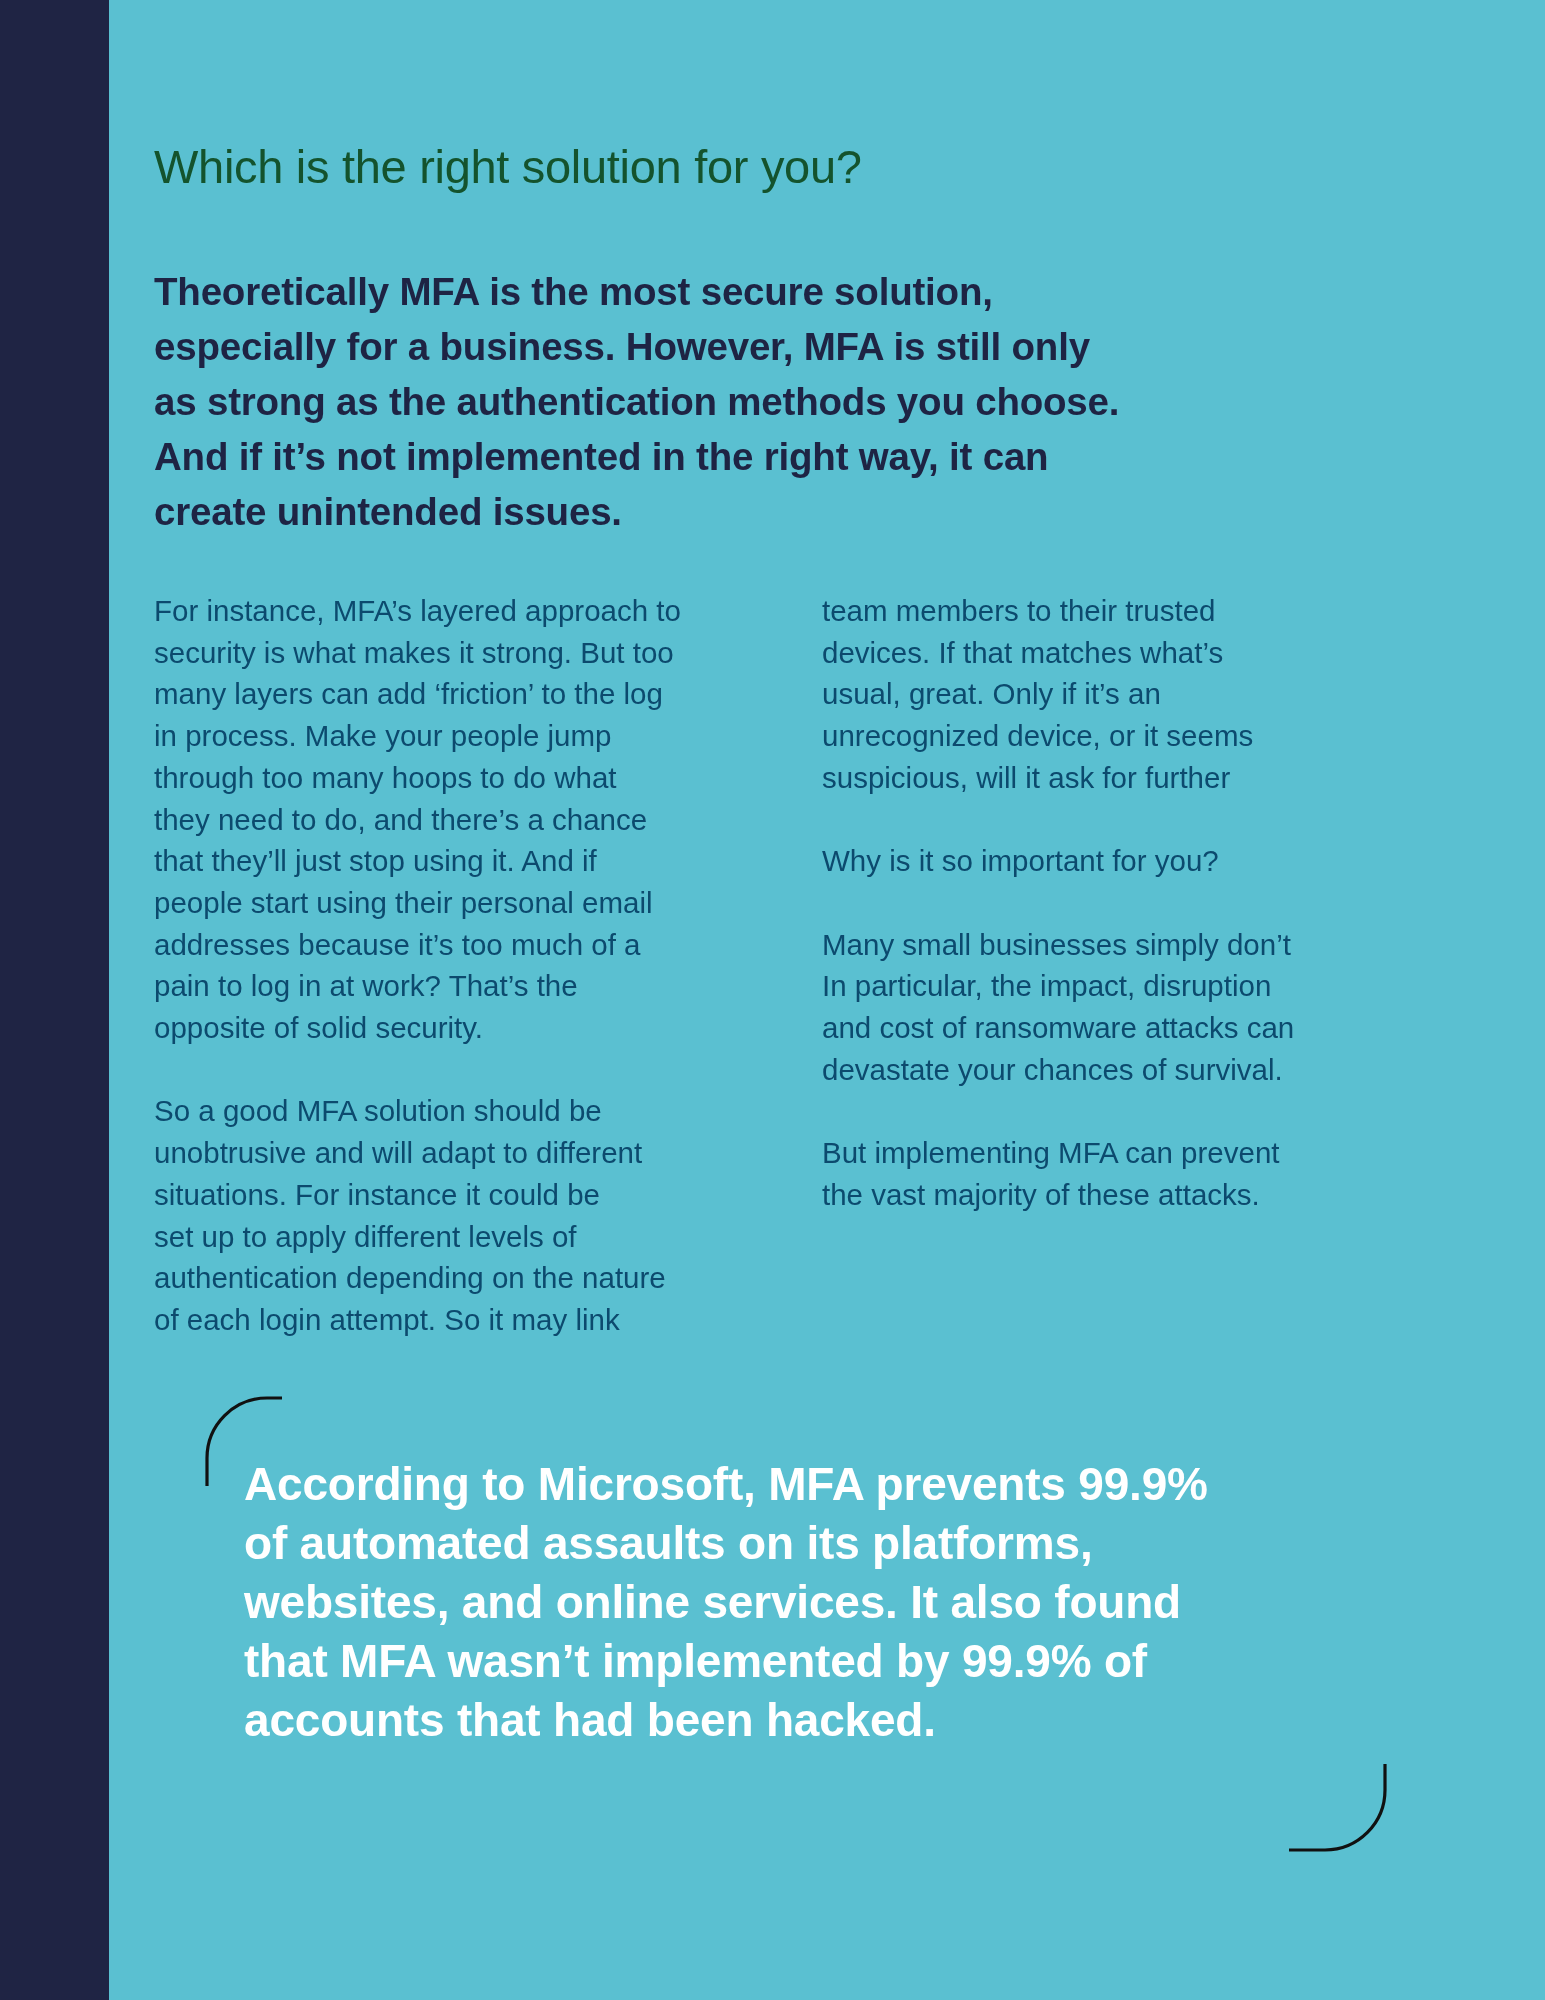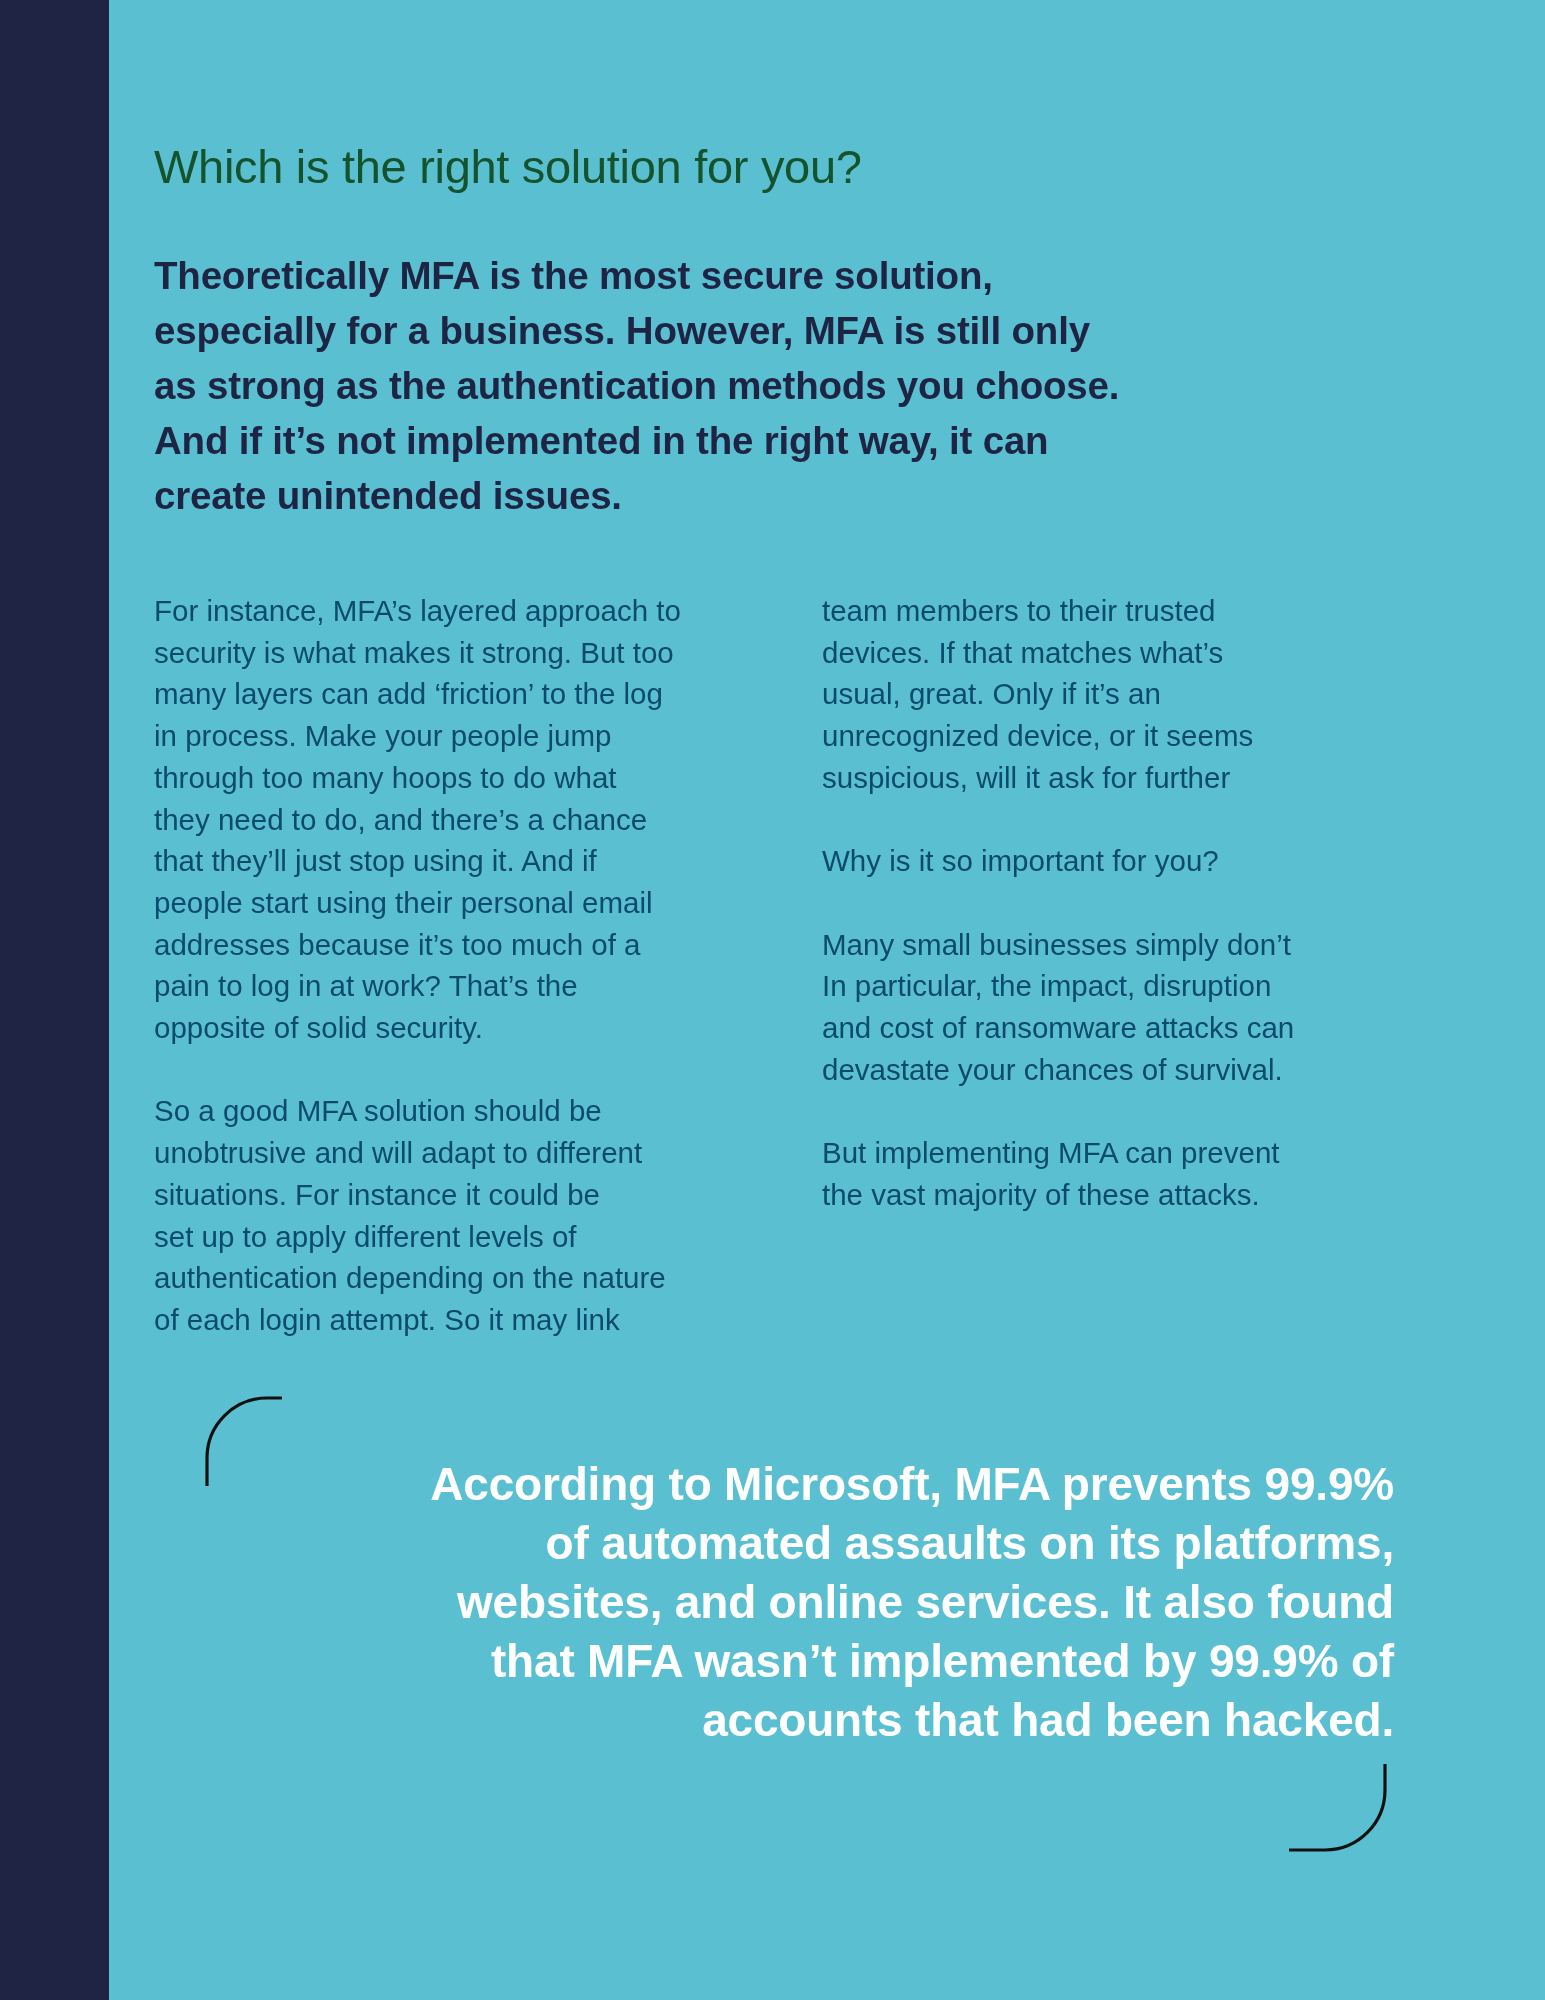--- a/index.html
+++ b/index.html
@@ -30,21 +30,21 @@
       margin: 0;
       font-size: 47px;
       font-weight: normal;
       color: #14532d;
       letter-spacing: -0.3px;
       line-height: 1.15;
     }
     .lead {
       position: absolute;
       left: 154px;
-      top: 248px;
+      top: 264px;
       width: 1150px;
       margin: 0;
       font-size: 38.5px;
       font-weight: bold;
       line-height: 55px;
       color: #1e2444;
       letter-spacing: -0.2px;
     }
     .lead span {
       display: block;
@@ -78,21 +78,20 @@
       margin: 0;
       font-size: 46px;
       font-weight: bold;
       line-height: 59px;
       color: #ffffff;
       letter-spacing: -0.2px;
     }
     .quote span {
       display: block;
       white-space: nowrap;
-      text-align: right;
     }
     .bracket {
       position: absolute;
     }
     .bracket-open {
       left: 200px;
       top: 1390px;
       width: 90px;
       height: 100px;
     }

